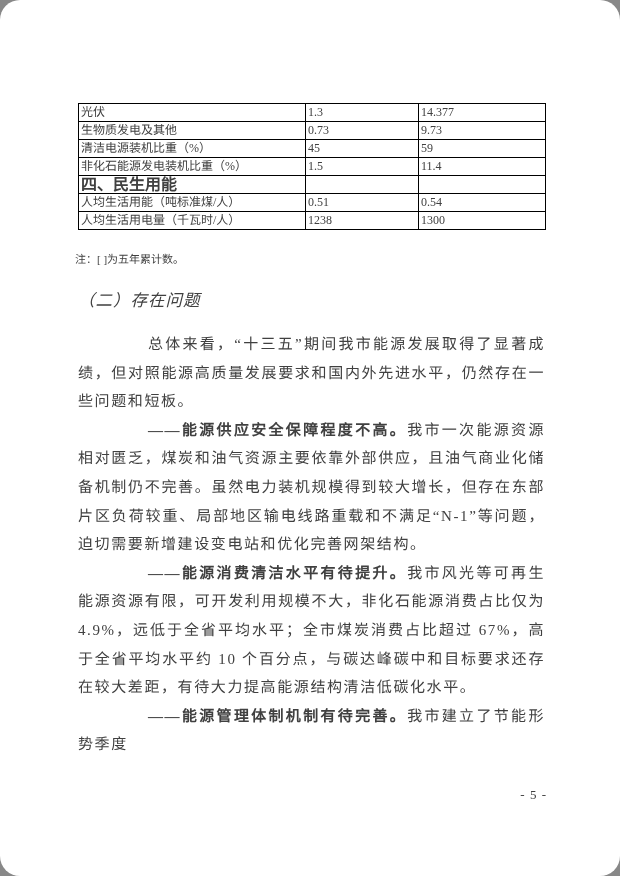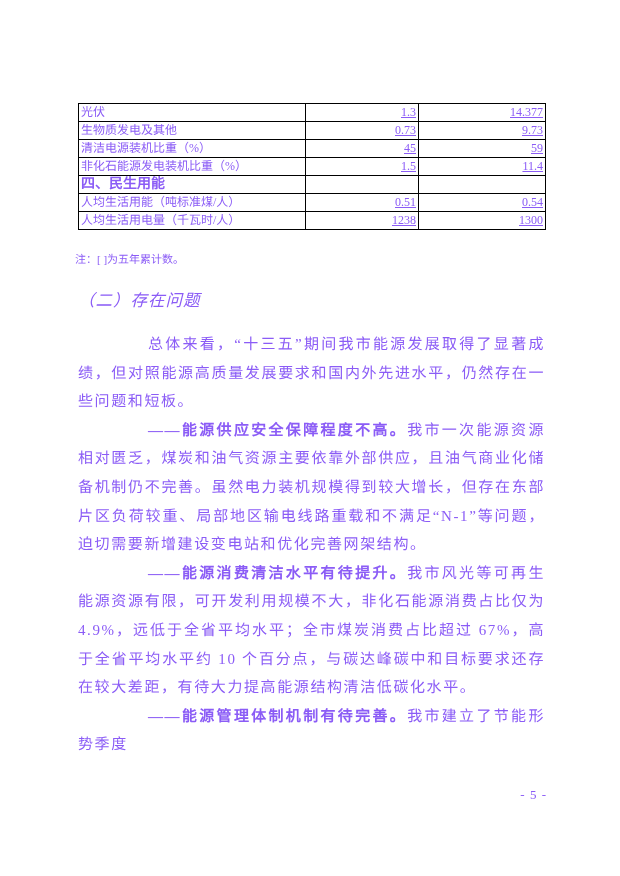--- a/index.html
+++ b/index.html
@@ -1,49 +1,50 @@
 <!DOCTYPE html>
 <html lang="zh-CN"><head>
 <meta charset="utf-8">
 <style>
   html,body{margin:0;padding:0;background:#888;}
   .page{
     position:relative;
     width:620px;height:876px;
     margin:0 auto;
     background:#ffffff;
-    color:#8b5cf6;
+    color:#404040;
     font-family:"Liberation Serif","DejaVu Serif",serif;
     overflow:hidden;
+    border-radius:20px;
   }
   
   table.datatable{
     position:absolute;left:78px;top:103px;
     width:467px;
     border-collapse:collapse;
     table-layout:fixed;
     font-size:12px;
   }
   table.datatable td{
     border:1px solid #000;
     height:17px;
     padding:0 2px;
     line-height:17px;
     white-space:nowrap;
     overflow:hidden;
   }
   table.datatable td.c1{text-align:left;}
-  table.datatable td.val{text-align:right;text-decoration:underline;}
+  table.datatable td.val{text-align:left;}
   td.ind0{padding-left:3px;}
   td.ind1{padding-left:26px;margin-top:43px;}
   td.ind2{padding-left:66px;}
   tr.cat td.c1{
     font-weight:bold;
-    font-family:Liberation Mono, monospace;
-    font-size:14px;
+    font-family:Liberation Serif, serif;
+    font-size:16px;
   }
   
   .footnote{
     position:absolute;left:75px;top:252px;
     font-size:11px;line-height:14px;
   }
   
   .section-heading{
     position:absolute;left:78px;top:287px;width:467px;
     text-align:left;

